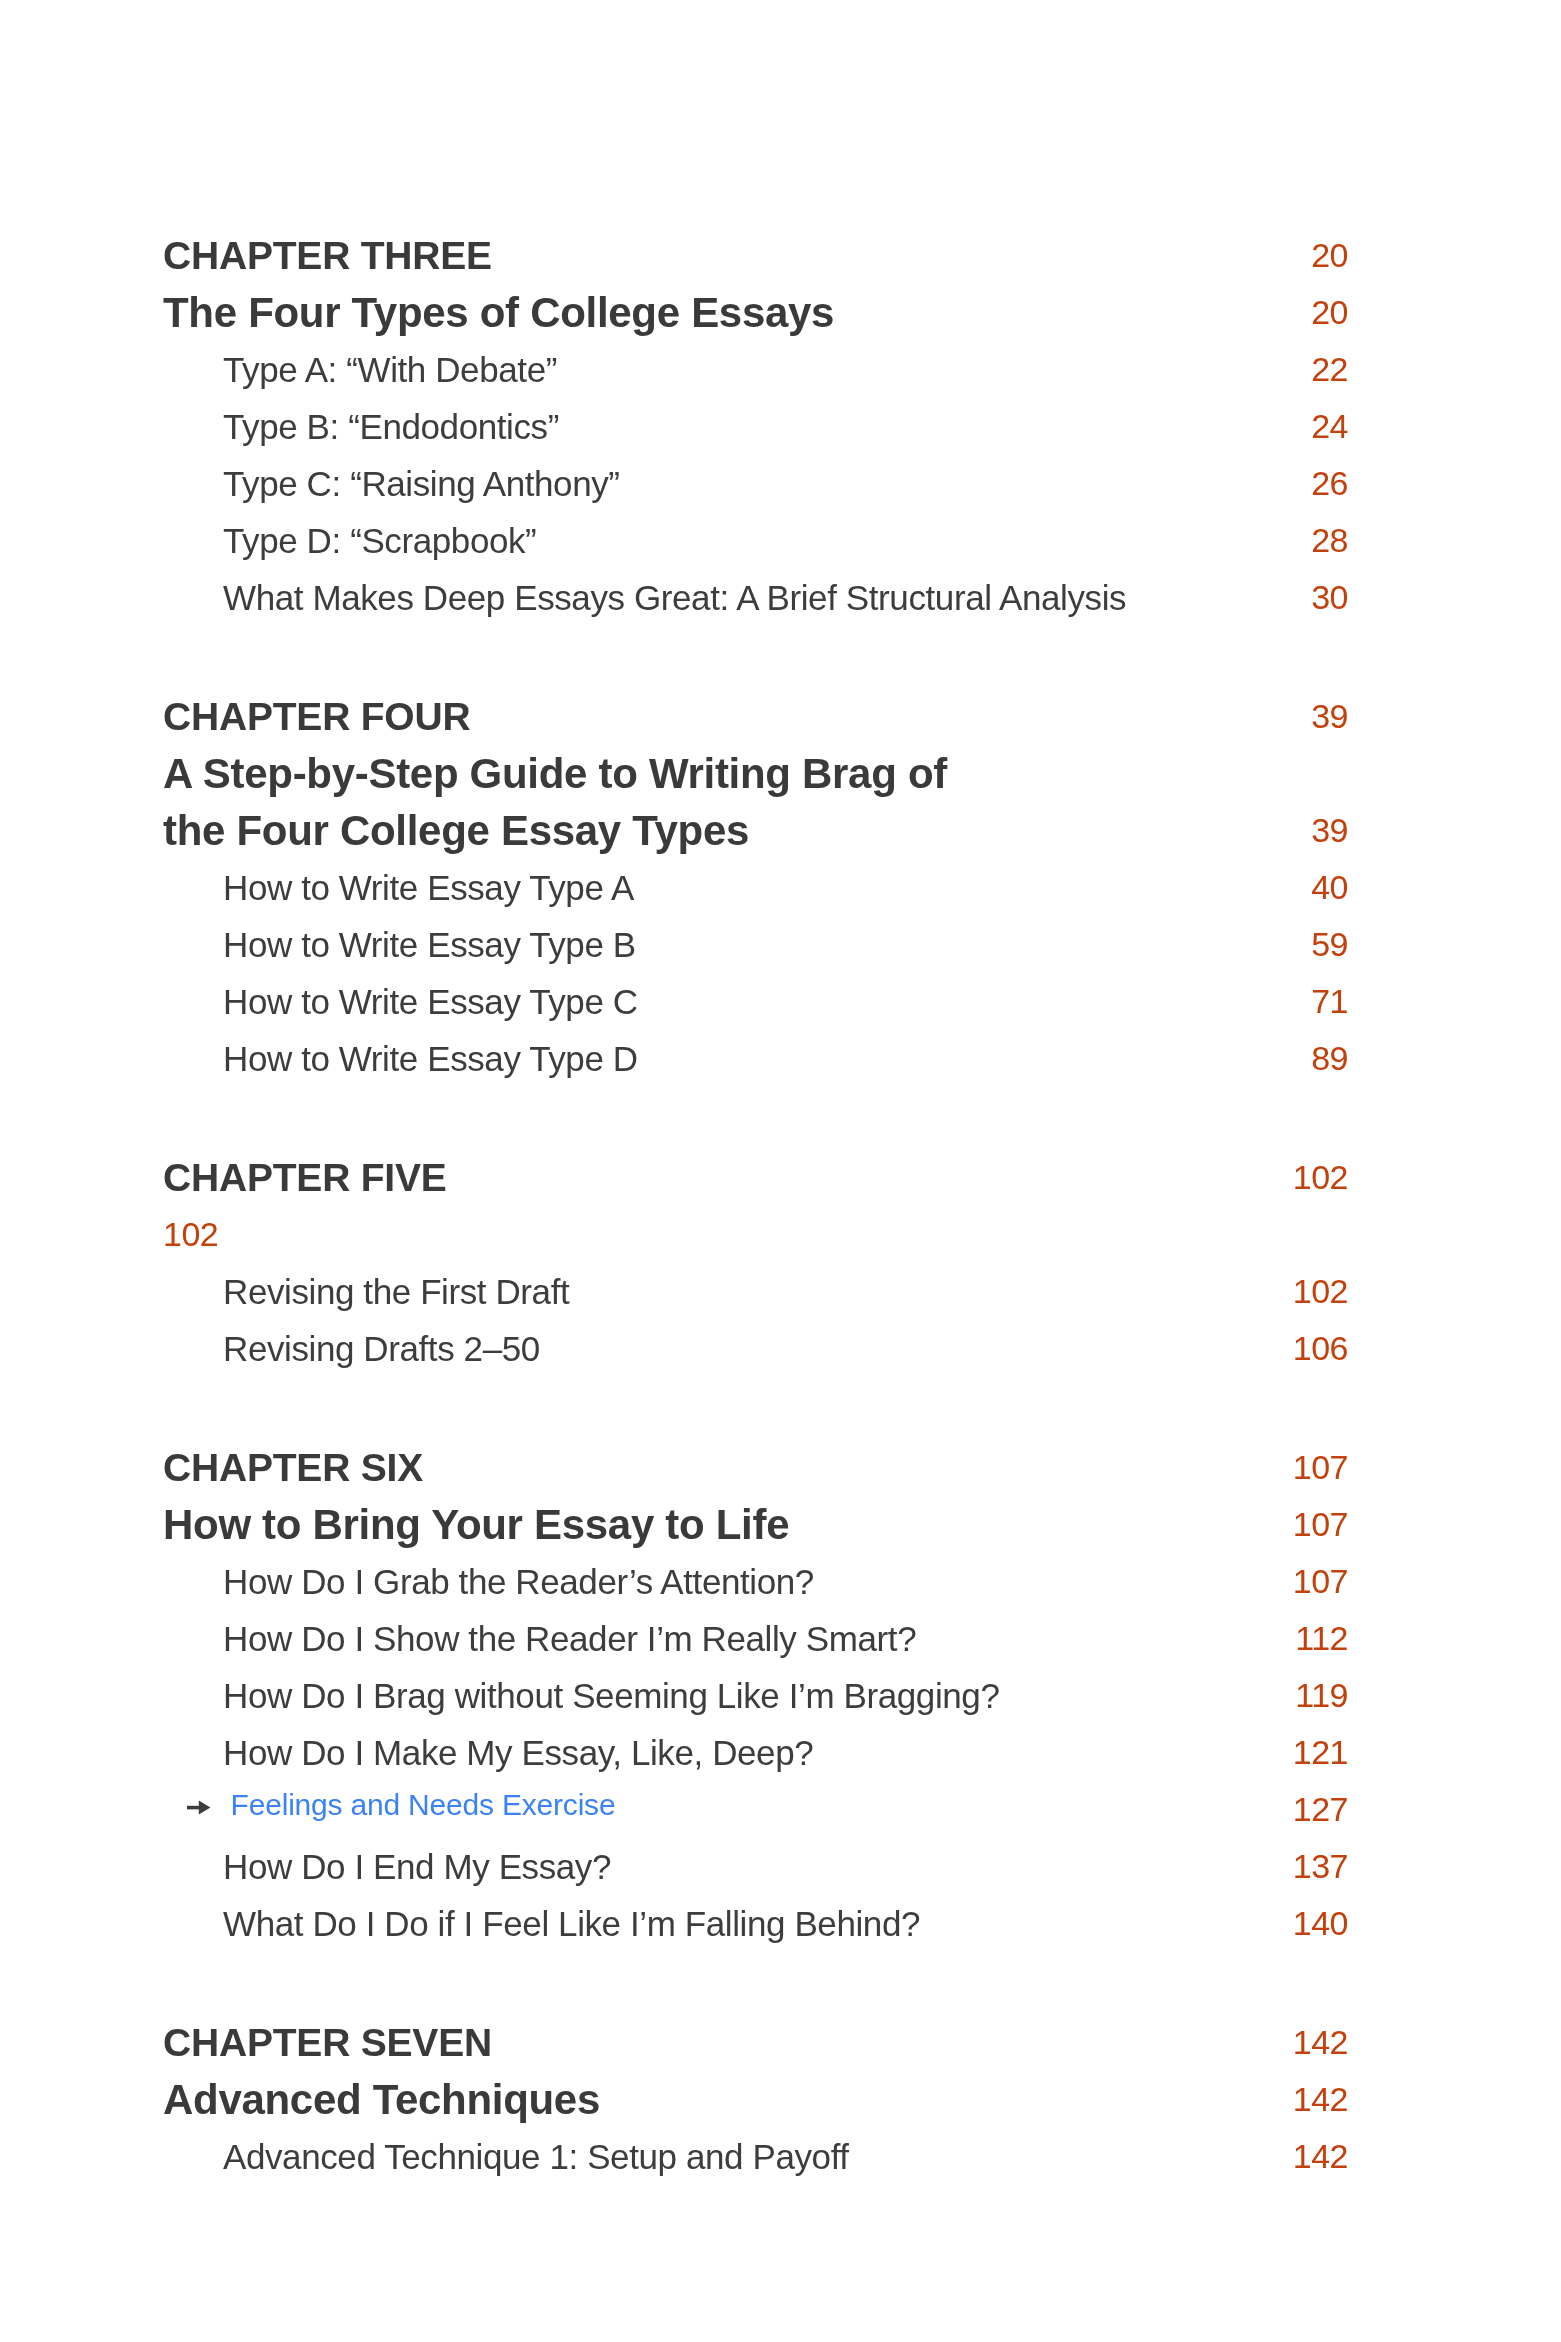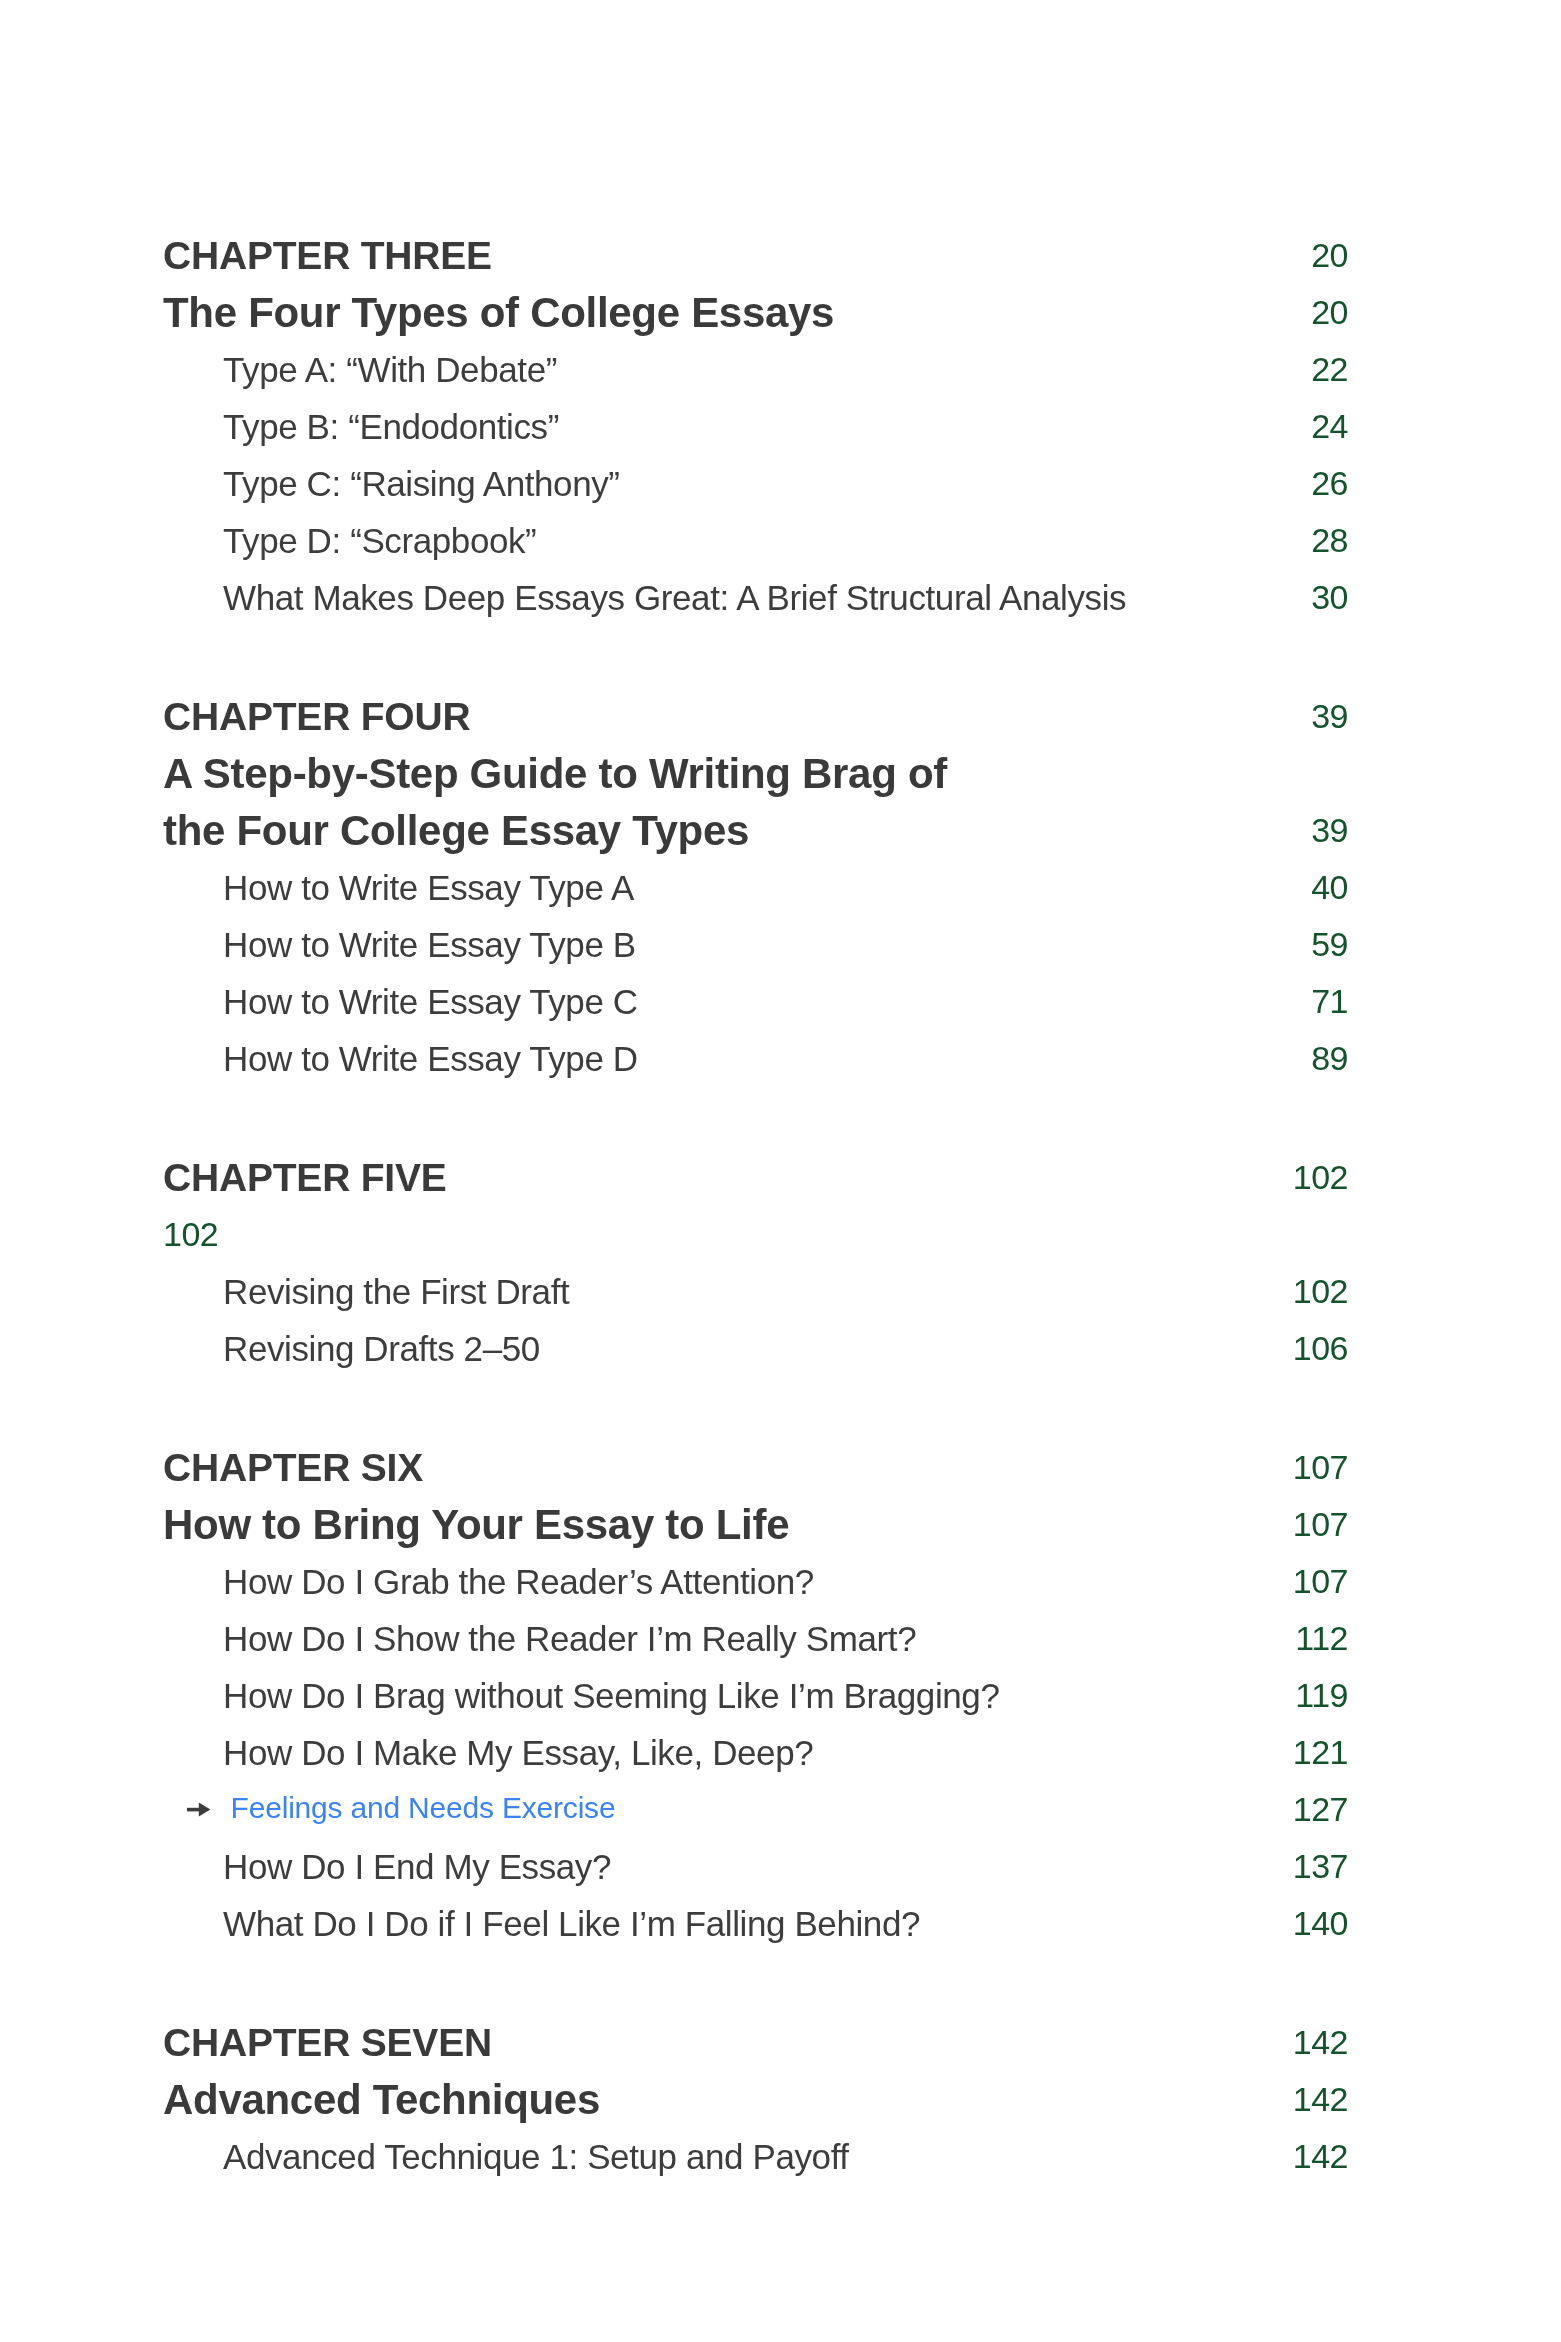--- a/index.html
+++ b/index.html
@@ -15,21 +15,21 @@
   .toc {
     position: absolute;
     left: 163px;
     top: 227px;
     width: 1185px;
   }
   .section + .section { margin-top: 62px; }
   .row {
     display: flex;
     justify-content: space-between;
-    align-items: center;
+    align-items: flex-end;
     height: 57px;
     line-height: 57px;
     white-space: nowrap;
   }
   .row-chapter .label {
     font-size: 39px;
     font-weight: 700;
     color: #3a3a3a;
     letter-spacing: -0.2px;
   }
@@ -53,21 +53,21 @@
     font-weight: 400;
     color: #3b82f6;
     letter-spacing: -0.2px;
     margin-left: 19px;
   }
   .arrow-icon { display: inline-block; }
   .arrow-icon svg { vertical-align: -0.9px; }
   .pg {
     font-size: 34px;
     font-weight: 400;
-    color: #14532d;
+    color: #c2410c;
     letter-spacing: -0.5px;
   }
 </style>
 </head>
 <body>
 
 <main>
   <div class="toc" id="toc">
       <section class="section">
         <div class="row row-chapter">

